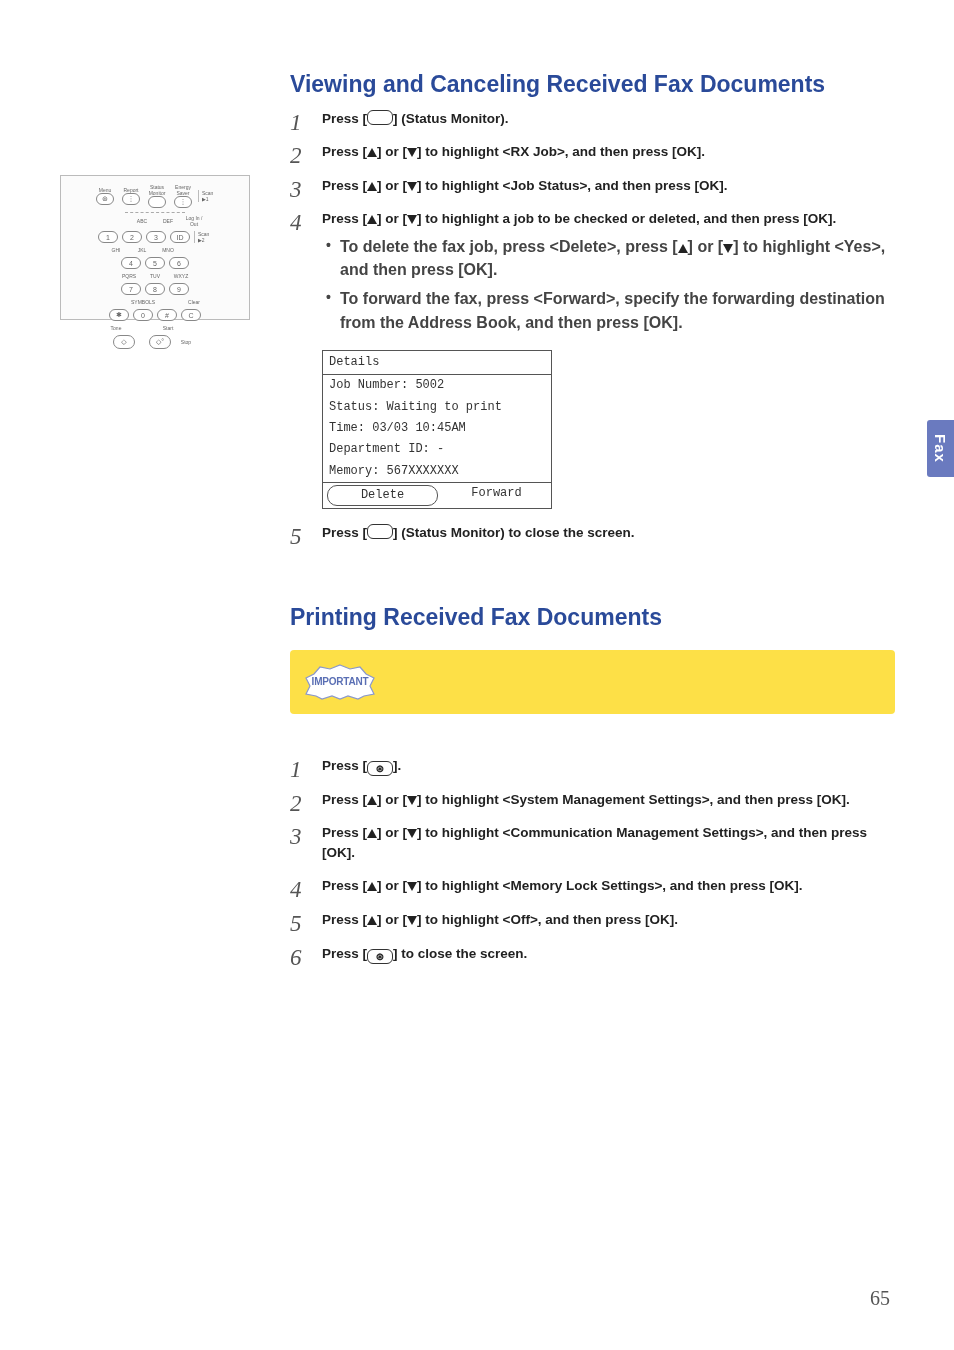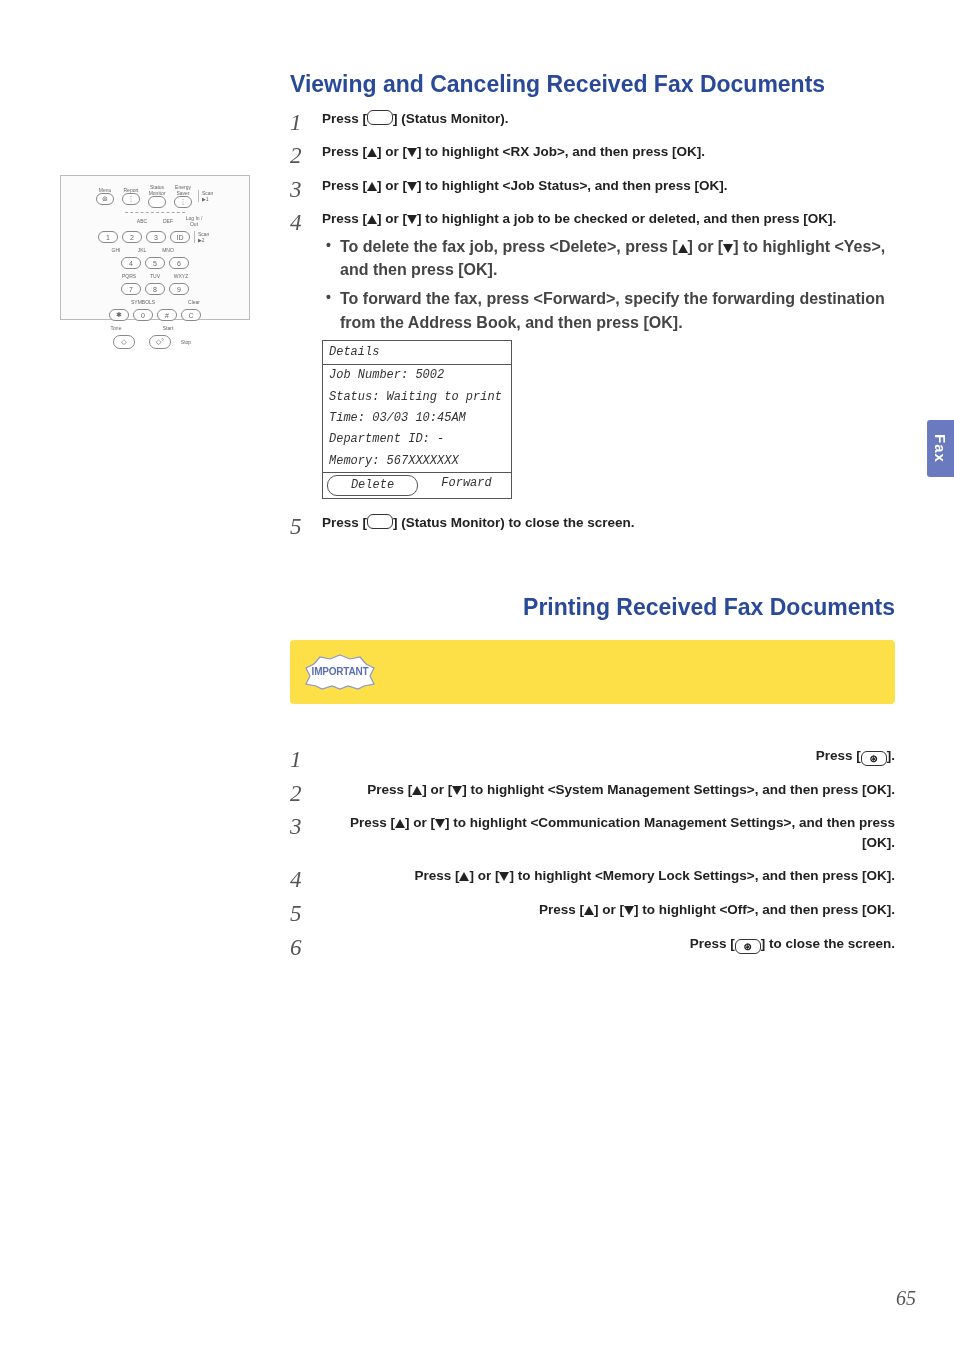--- a/index.html
+++ b/index.html
@@ -115,47 +115,46 @@
     line-height: 13px;
   }
   .key-icon.menu::after { content:"⊛"; font-size:10px; }
   .tri-up, .tri-down {
     display:inline-block; width:0; height:0; vertical-align: -1px;
   }
   .tri-up { border-left:5px solid transparent; border-right:5px solid transparent; border-bottom:9px solid #222; }
   .tri-down { border-left:5px solid transparent; border-right:5px solid transparent; border-top:9px solid #222; }
 
   .lcd-block {
-    margin: 6px 0 8px 0;
+    margin: 16px 0 8px 0;
     border: 1.5px solid #555;
-    width: 190px;
+    width: 230px;
     font-family: "Courier New", monospace;
     font-size: 12px;
-    font-style: italic;
   }
   .lcd-title {
     border-bottom: 1.2px solid #555;
     padding: 3px 6px;
     background: #fff;
   }
   .lcd-body div { padding: 2px 6px; }
   .lcd-footer {
     display:flex; border-top:1.2px solid #555;
   }
   .lcd-footer div {
     flex:1; text-align:center; padding:2px 0;
   }
   .lcd-footer div:first-child {
     border: 1.2px solid #555;
     border-radius: 10px;
     margin: 2px 4px;
     padding: 1px 0;
   }
 
-  .section2 { margin-top: 60px; text-align: right; }
+  .section2 { margin-top: 60px; }
 
   .important-box {
     background: #fde047;
     border-radius: 4px;
     padding: 14px 16px 14px 14px;
     display: flex;
     align-items: center;
     gap: 25px;
     margin: 18px 0 42px 0;
   }
@@ -169,22 +168,21 @@
     letter-spacing: -0.2px;
     position: relative;
   }
   .badge-important svg { position:absolute; inset:0; }
   .badge-important span { position:relative; z-index:1; }
   .important-text { font-size: 13.5px; color:#444; line-height:1.45; }
 
   .page-num {
     position: absolute;
     bottom: 40px;
-    right: 38px;
-    font-style: italic;
+    right: 64px;
     font-family: "Times New Roman", serif;
     font-size: 20px;
     color: #555;
   }
 </style>
 </head>
 <body>
 
 <div class="side-tab">Fax</div>
 

